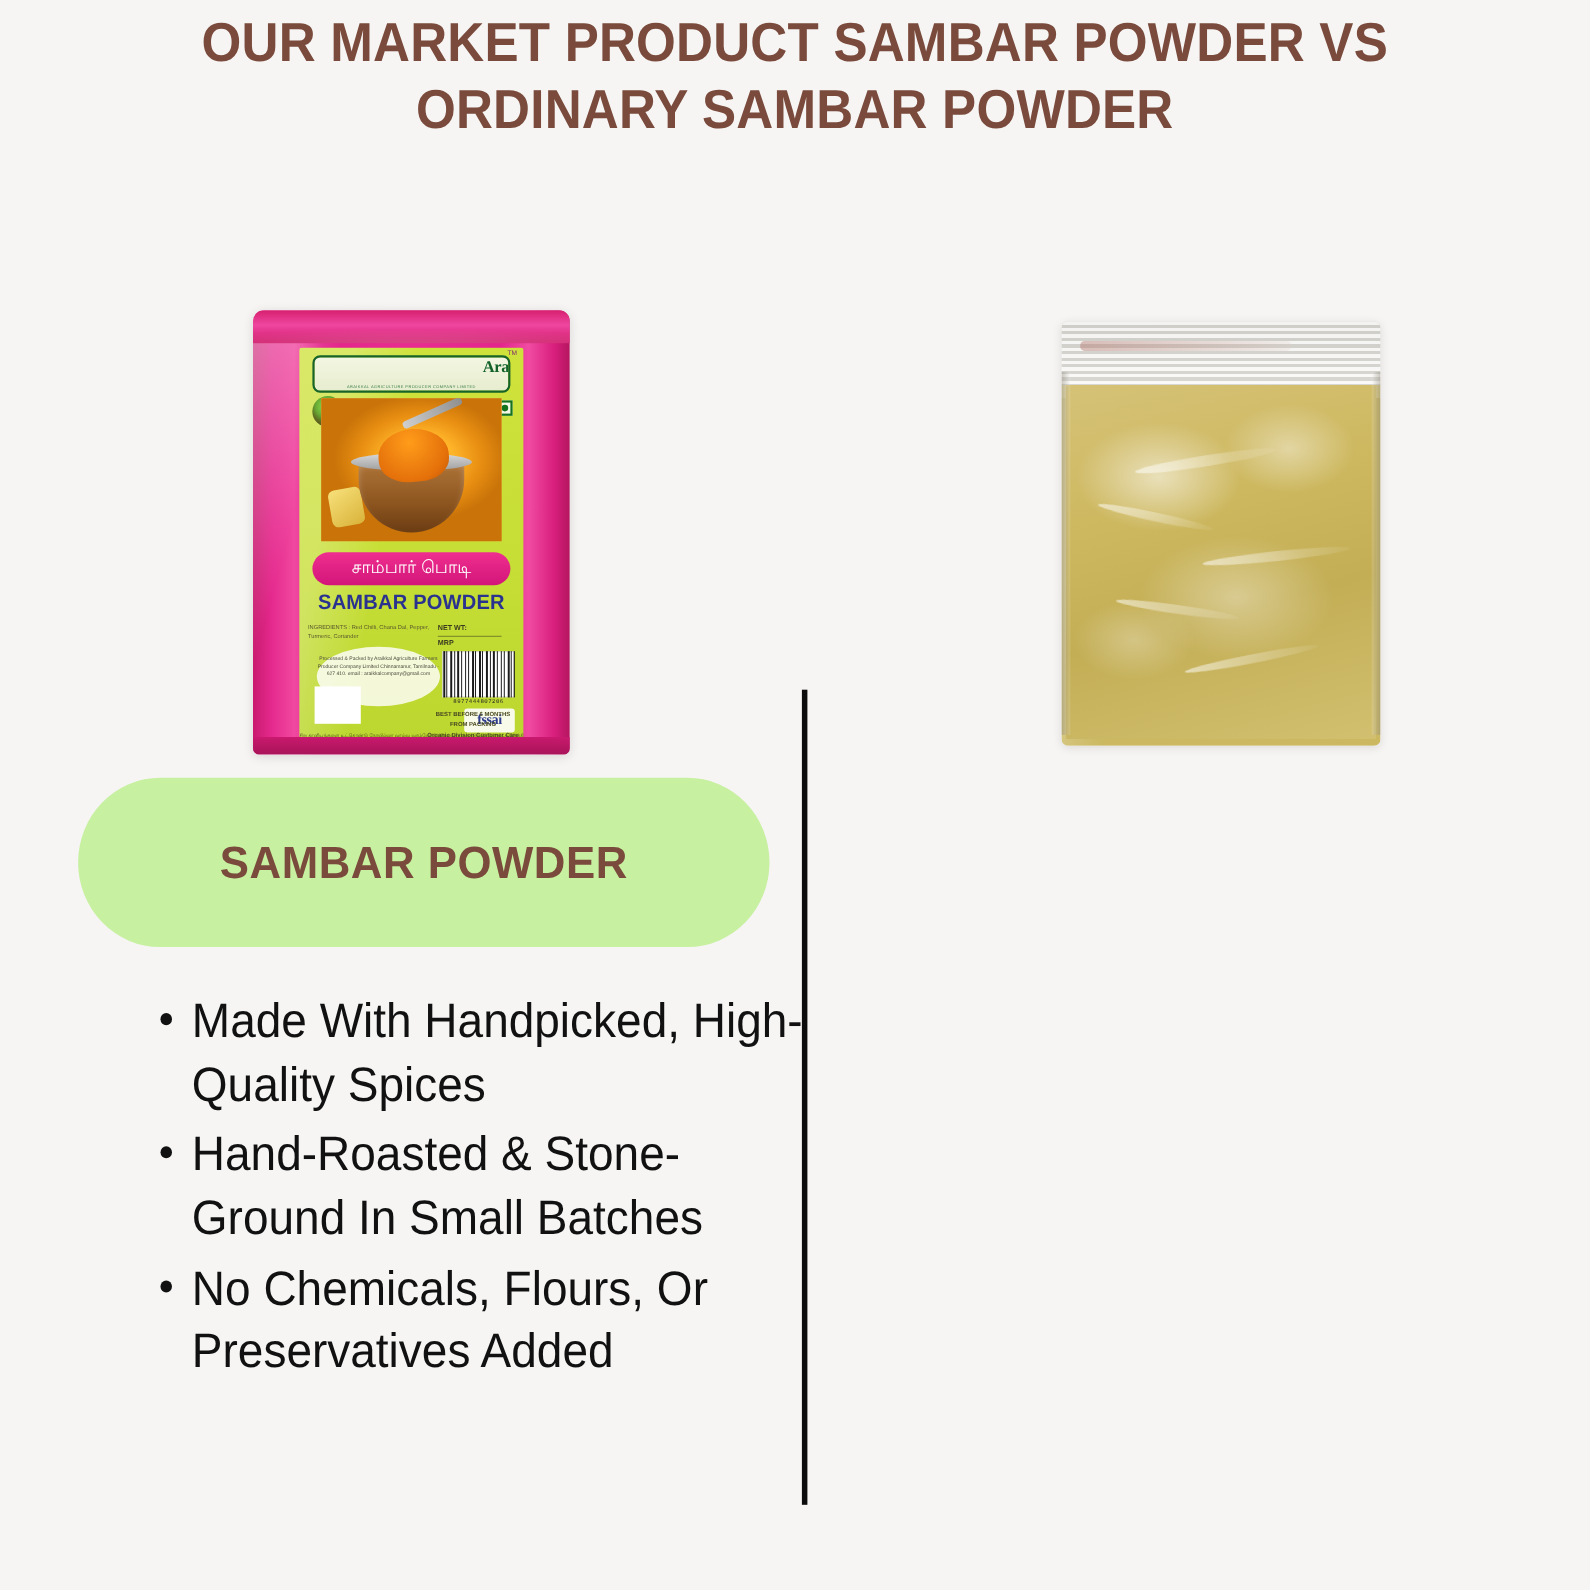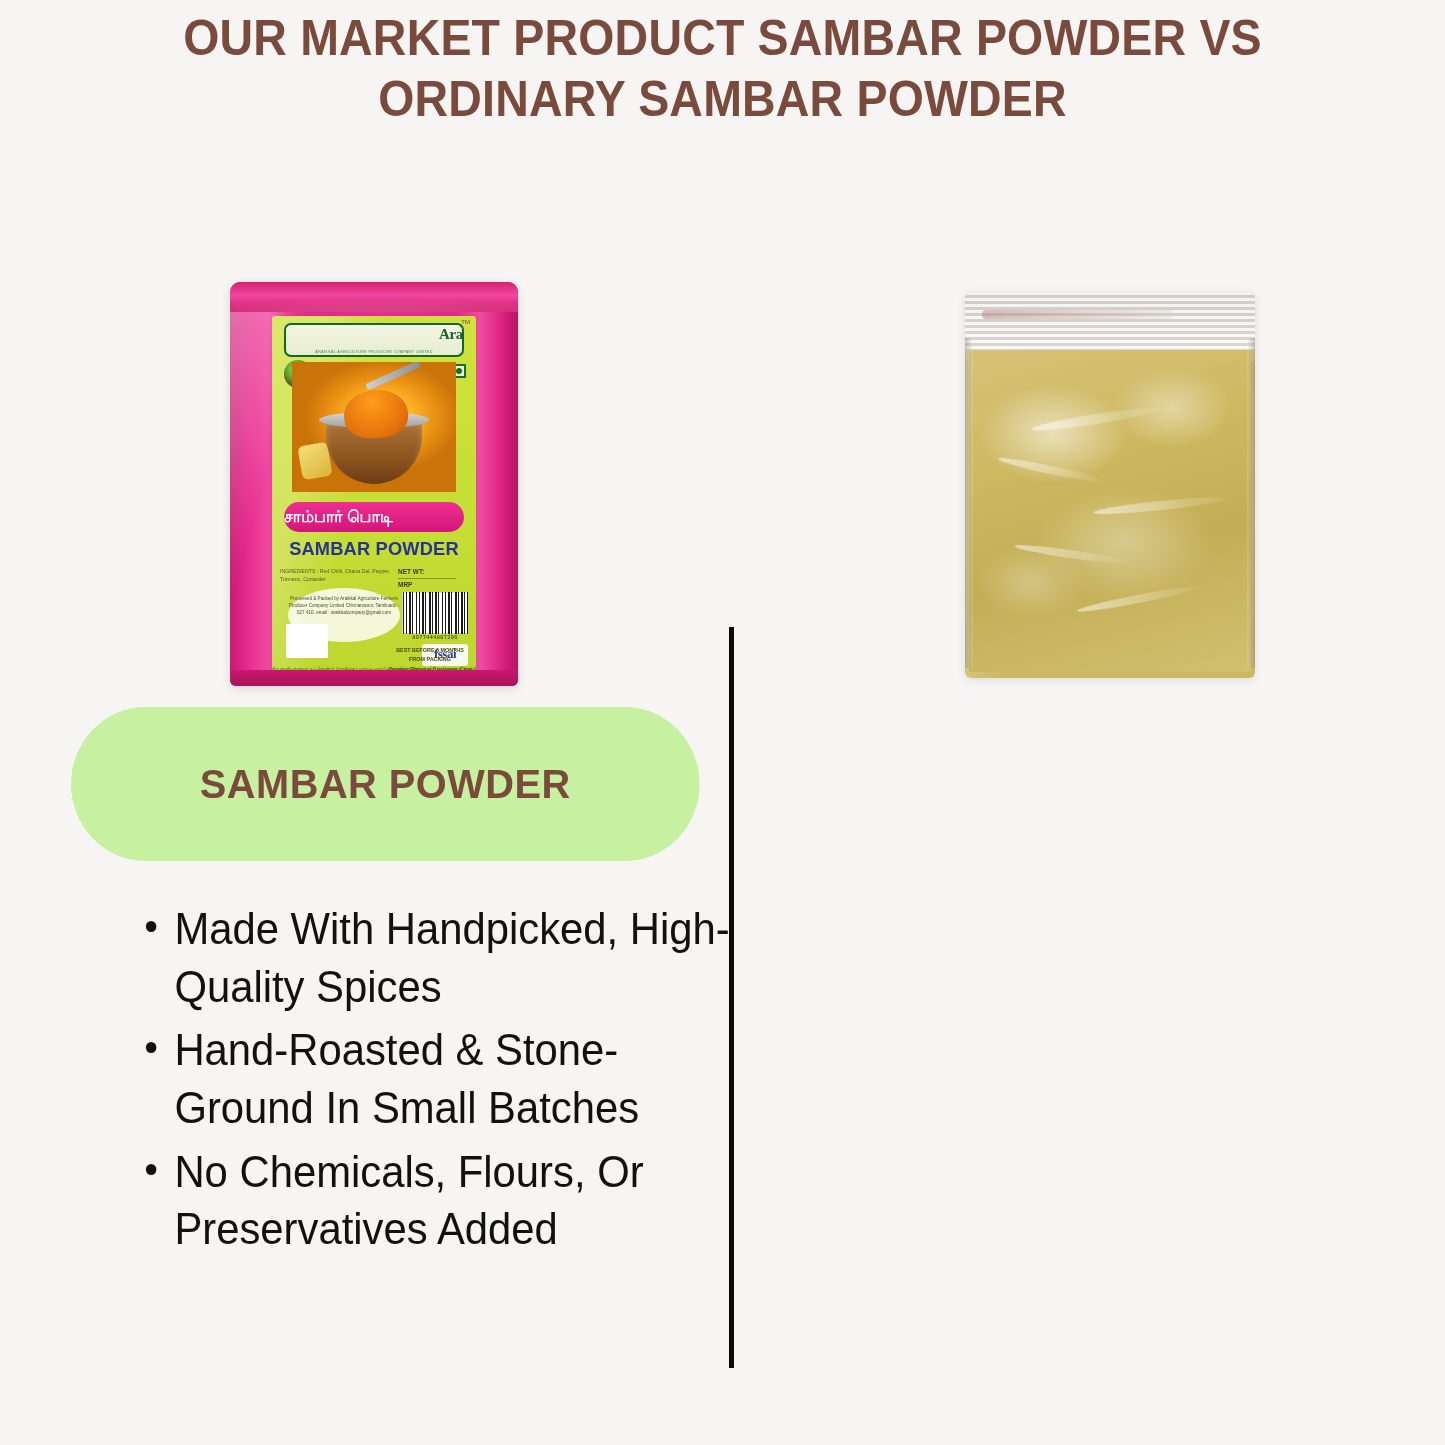--- a/index.html
+++ b/index.html
@@ -235,22 +235,22 @@
   }
   
   .tamil-ribbon {
     position: absolute;
     left: 12px; top: 186px;
     width: 180px; height: 30px;
     border-radius: 15px;
     background: linear-gradient(180deg, #ef2f8f 0%, #d3157a 100%);
     color: #ffffff;
     font-size: 16px;
-    font-weight: bold;
-    text-align: left;
+    font-weight: normal;
+    text-align: center;
     line-height: 30px;
     overflow: hidden;
     white-space: nowrap;
   }
   .product-en {
     position: absolute;
     left: 0; top: 222px; width: 100%;
     text-align: center;
     color: #29338f;
     font-weight: bold;

